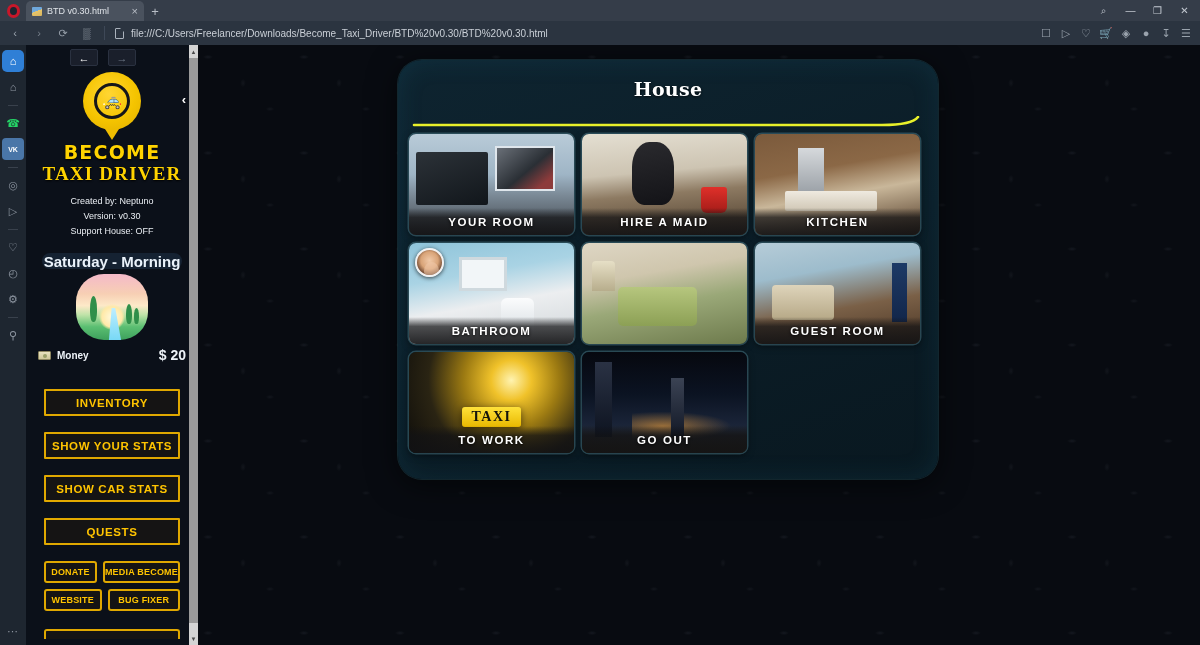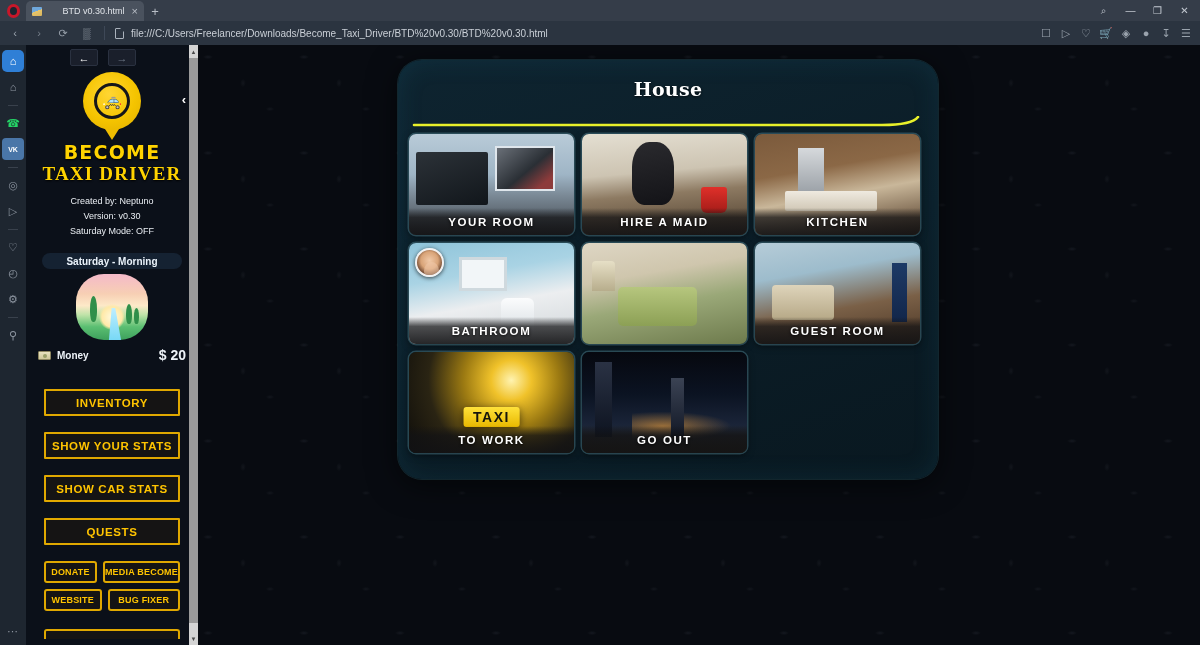--- a/index.html
+++ b/index.html
@@ -15,21 +15,21 @@
 
   .tabbar { height: 21px; background:#353d49; display:flex; align-items:flex-end; position:relative; }
   .opera-logo { width:26px; height:21px; display:flex; align-items:center; justify-content:center; }
   .opera-logo .o {
     width:13px; height:14px; border-radius:50%;
     border:3.5px solid #c8172a; background:#1c2530;
   }
   .tab {
     height:20px; min-width:118px; max-width:130px; background:#4a525e;
     border-radius:5px 5px 0 0; display:flex; align-items:center;
-    padding:0 4px 0 6px; gap:5px; position:relative;text-align:right;
+    padding:0 4px 0 6px; gap:5px; position:relative;
   }
   .tab-fav { width:10px; height:9px; border-radius:1px; background:linear-gradient(160deg,#6fa8dc 0%,#6fa8dc 45%,#e8c66b 46%,#d9b45c 100%); flex:none; }
   .tab-title { font-size:9px; color:#dfe3e8; white-space:nowrap; overflow:hidden; text-overflow:ellipsis; flex:1; }
   .tab-close { font-size:11px; color:#b8bec6; line-height:1; padding:0 2px; }
   .newtab { width:22px; height:20px; color:#b8bec6; font-size:13px; display:flex; align-items:center; justify-content:center; }
   .winctrls { margin-left:auto; display:flex; align-items:center; height:21px; padding-right:2px; gap:0; }
   .winctrls div { width:27px; height:21px; display:flex; align-items:center; justify-content:center; color:#c2c8d0; font-size:10px; }
 
   .navbar { height:24px; background:#2b3440; display:flex; align-items:center; padding:0 4px; gap:2px; }
   .navbtn { width:22px; height:20px; display:flex; align-items:center; justify-content:center; color:#9aa3ad; font-size:11px; }
@@ -94,21 +94,21 @@
     text-align:center; color:#ffd300; font-weight:bold; letter-spacing:1.2px;
     font-family:"DejaVu Sans", sans-serif; text-shadow:0 1px 2px #000;
   }
   .title-become { font-size:19px; line-height:21px; margin-top:2px; }
   .title-taxi { font-size:19px; line-height:22px;font-family:Liberation Serif, serif; }
 
   .meta { text-align:center; color:#e9edf2; font-size:9px; line-height:15px; margin-top:9px; }
 
   .daychip {
     margin:14px auto 0; width:140px; height:16px; border-radius:8px;
-    background:#152232; color:#eaf2fa; font-size:10px; font-weight:bold;
+    background:#152232; color:#eaf2fa; font-size:15px; font-weight:bold;
     display:flex; align-items:center; justify-content:center;
   }
 
   .scene {
     width:72px; height:66px; margin:5px auto 0; border-radius:28px;
     overflow:hidden; position:relative;
     background:linear-gradient(180deg,#f4b9c9 0%,#f7cfb4 30%,#fde9c8 48%,#bfe3a8 62%,#5bbf72 80%,#3da05c 100%);
   }
   .scene .sun { position:absolute; left:50%; top:30px; transform:translateX(-50%); width:26px; height:26px; border-radius:50%; background:radial-gradient(circle,#fff9dd 0%,#ffe9a8 55%,rgba(255,233,168,0) 72%); }
   .scene .riv { position:absolute; left:26px; bottom:-4px; width:22px; height:36px; background:linear-gradient(180deg,#bfeeff,#6fd6f5); clip-path:polygon(44% 0,60% 0,90% 100%,30% 100%); filter:blur(0.4px); }
@@ -213,21 +213,21 @@
 
   .art-guest { background:linear-gradient(170deg,#b6ccd8 0%,#9dbccc 30%,#7a6047 62%,#4a3524 100%); }
   .art-guest:before { content:""; position:absolute; left:10%; top:42%; width:38%; height:34%; background:linear-gradient(180deg,#ded4bb,#b6a886); border-radius:4px; }
   .art-guest:after { content:""; position:absolute; right:8%; top:20%; width:9%; height:58%; background:linear-gradient(180deg,#1d3a66,#12264a); }
 
   .art-work { background:radial-gradient(circle at 62% 28%, #fff3b0 0%, #f0c22a 16%, #9c7a12 38%, #2a2413 66%, #0d0c0a 100%); }
   .art-work .taxisign {
     position:absolute; left:50%; bottom:26%; transform:translateX(-50%);
     background:linear-gradient(180deg,#ffe23b,#e8b800); color:#16160c;
     font-size:14px; font-weight:bold; letter-spacing:1.5px;
-    padding:2px 10px; border-radius:3px; box-shadow:0 2px 8px rgba(0,0,0,0.6);
+    padding:2px 10px; border-radius:3px; box-shadow:0 2px 8px rgba(0,0,0,0.6);font-family:Liberation Serif, serif;
   }
 
   .art-go { background:linear-gradient(180deg,#06080f 0%,#0b1322 42%,#1a2438 72%,#2b2618 100%); }
   .art-go:before { content:""; position:absolute; left:8%; top:10%; width:10%; height:74%; background:linear-gradient(180deg,#2a3244,#0d1320); }
   .art-go:after { content:""; position:absolute; left:54%; top:26%; width:8%; height:58%; background:linear-gradient(180deg,#3b4354,#121826); }
   .art-go .glow { position:absolute; left:30%; top:58%; width:62%; height:30%; background:radial-gradient(ellipse at 30% 50%, rgba(255,170,60,0.55) 0%, rgba(255,170,60,0) 68%); }
 </style>
 </head>
 <body>
 
@@ -310,21 +310,21 @@
               <span class="taxi-glyph">🚕</span>
             </div>
         </div>
 
         <div class="title-become">BECOME</div>
         <div class="title-taxi">TAXI DRIVER</div>
 
         <div class="meta">
           <div>Created by:  Neptuno</div>
           <div>Version: v0.30</div>
-          <div>Saturday Mode: OFF</div>
+          <div>Support House: OFF</div>
         </div>
 
         <div class="daychip">Saturday - Morning</div>
 
         <div class="scene">
           <div class="sun"></div>
             <div class="riv"></div>
           <div class="t1"></div>
             <div class="t2"></div>
             <div class="t3"></div>

